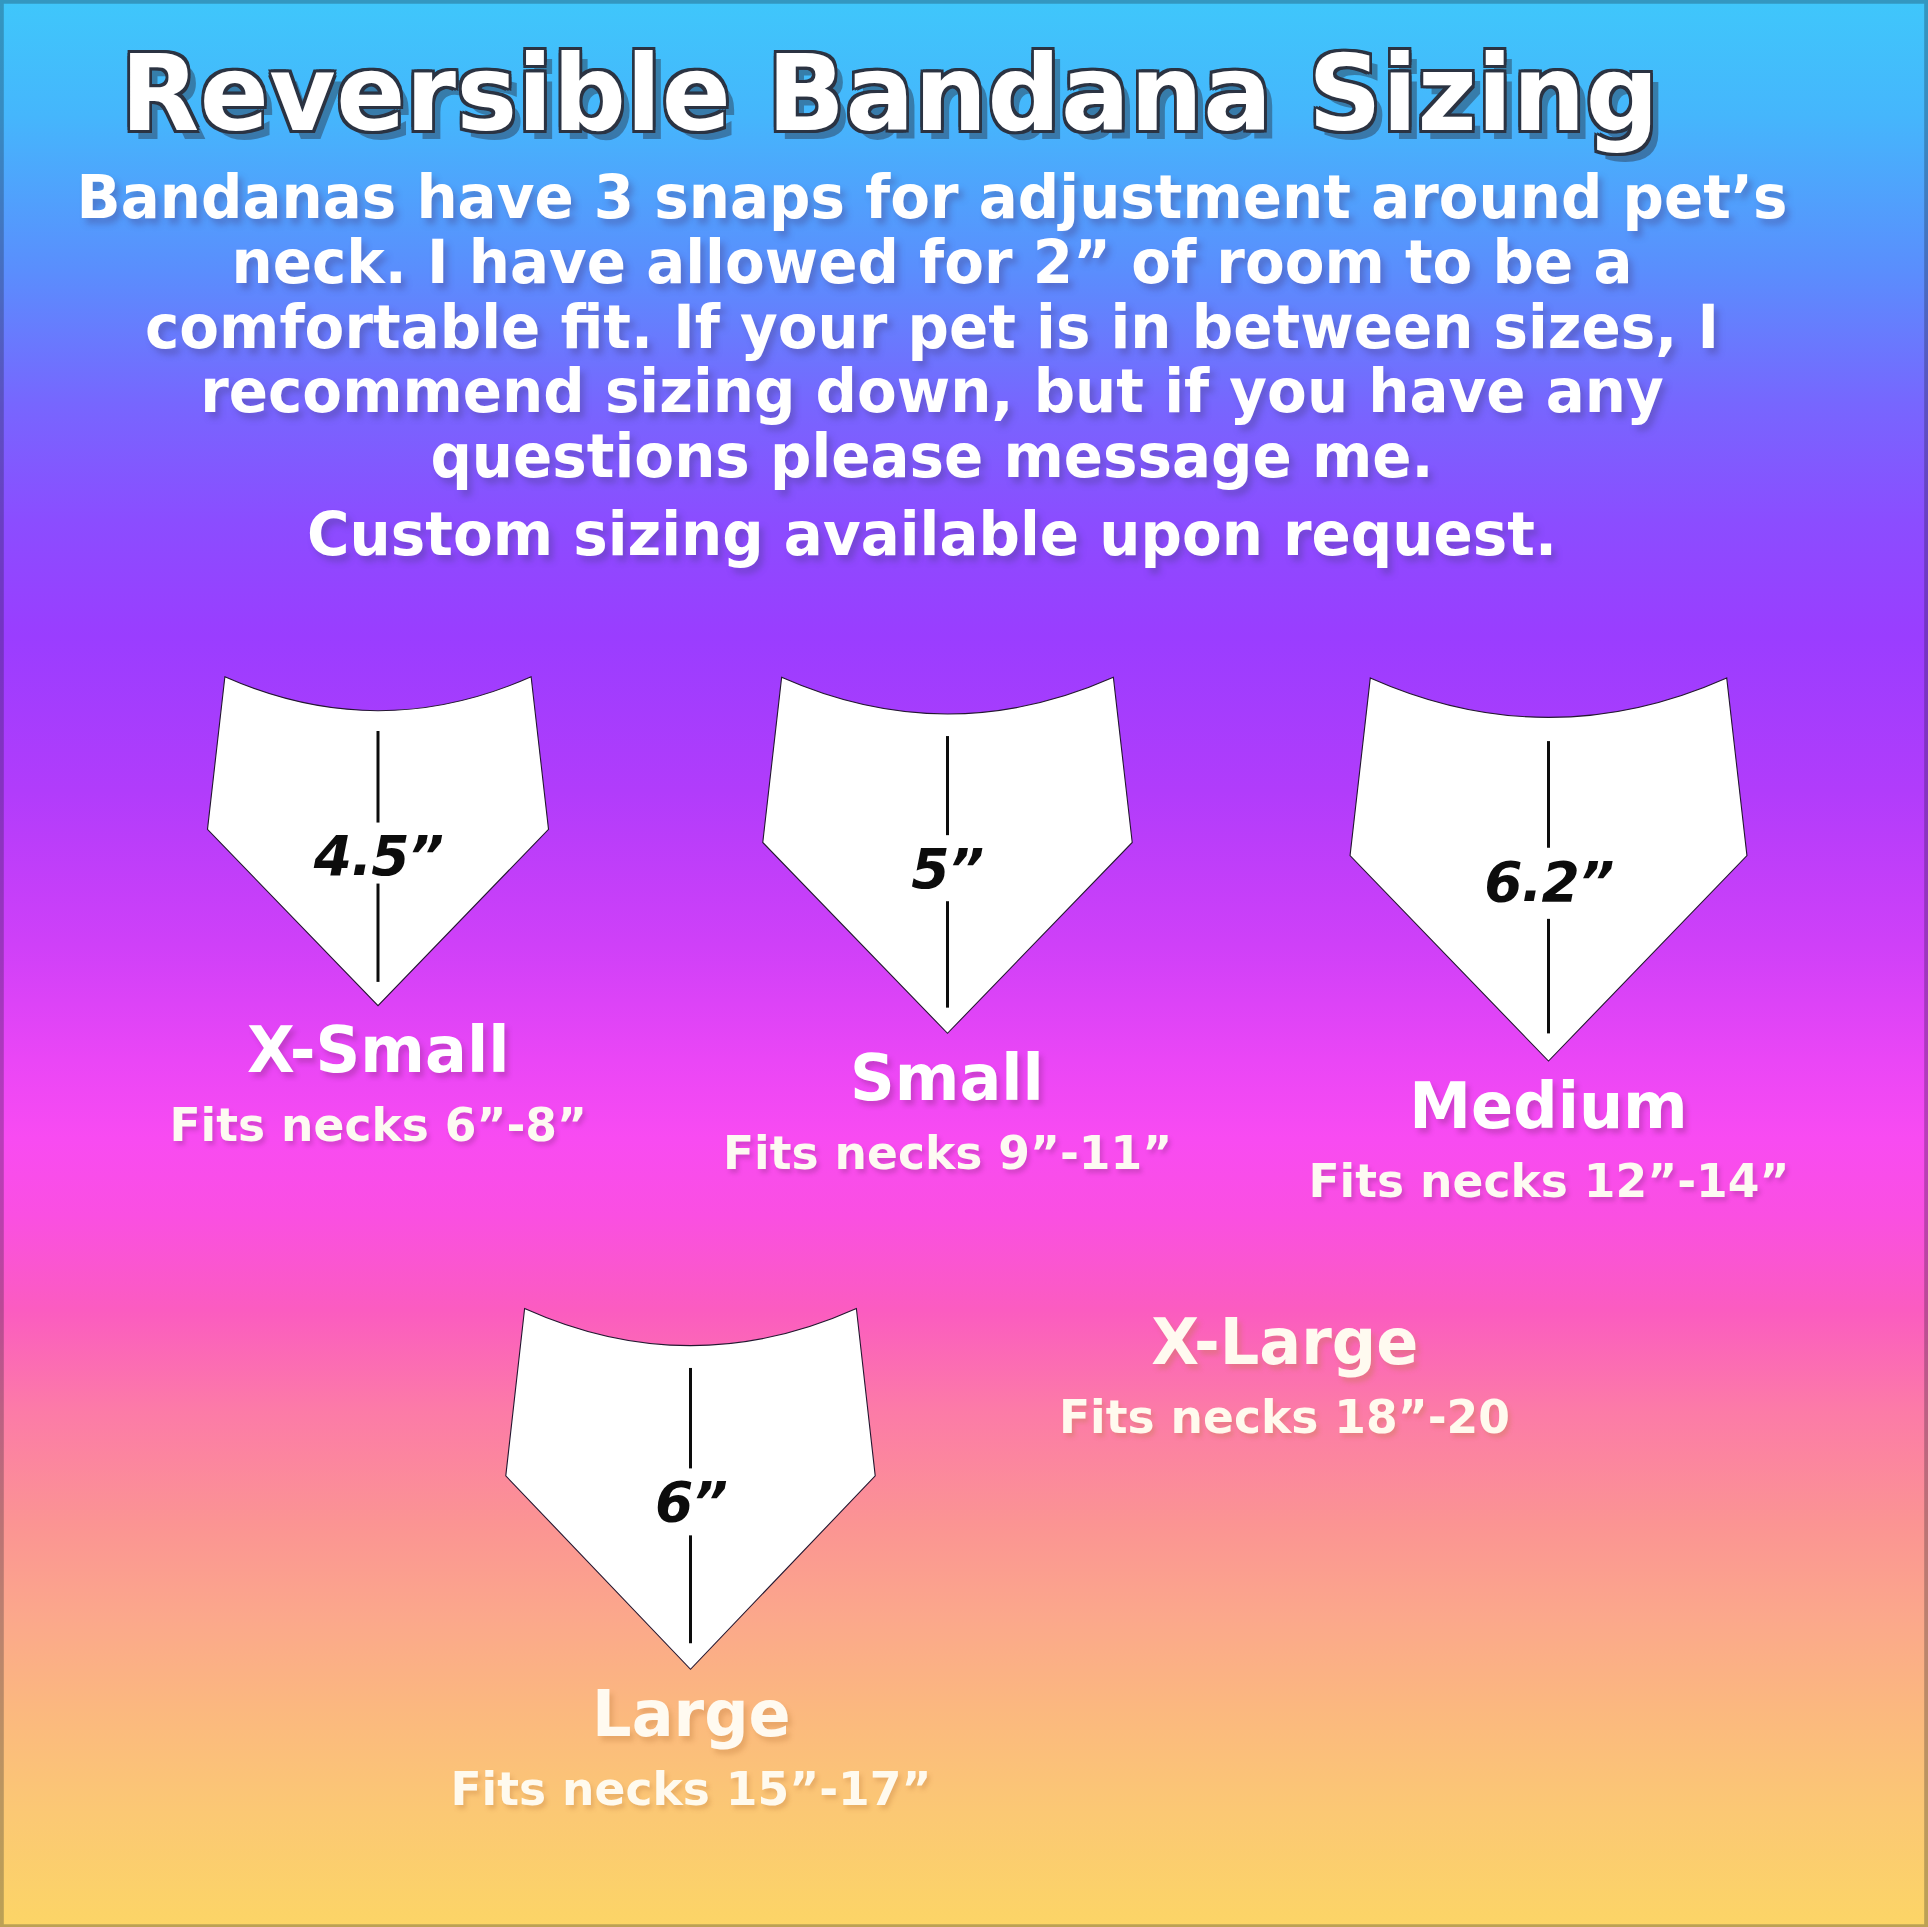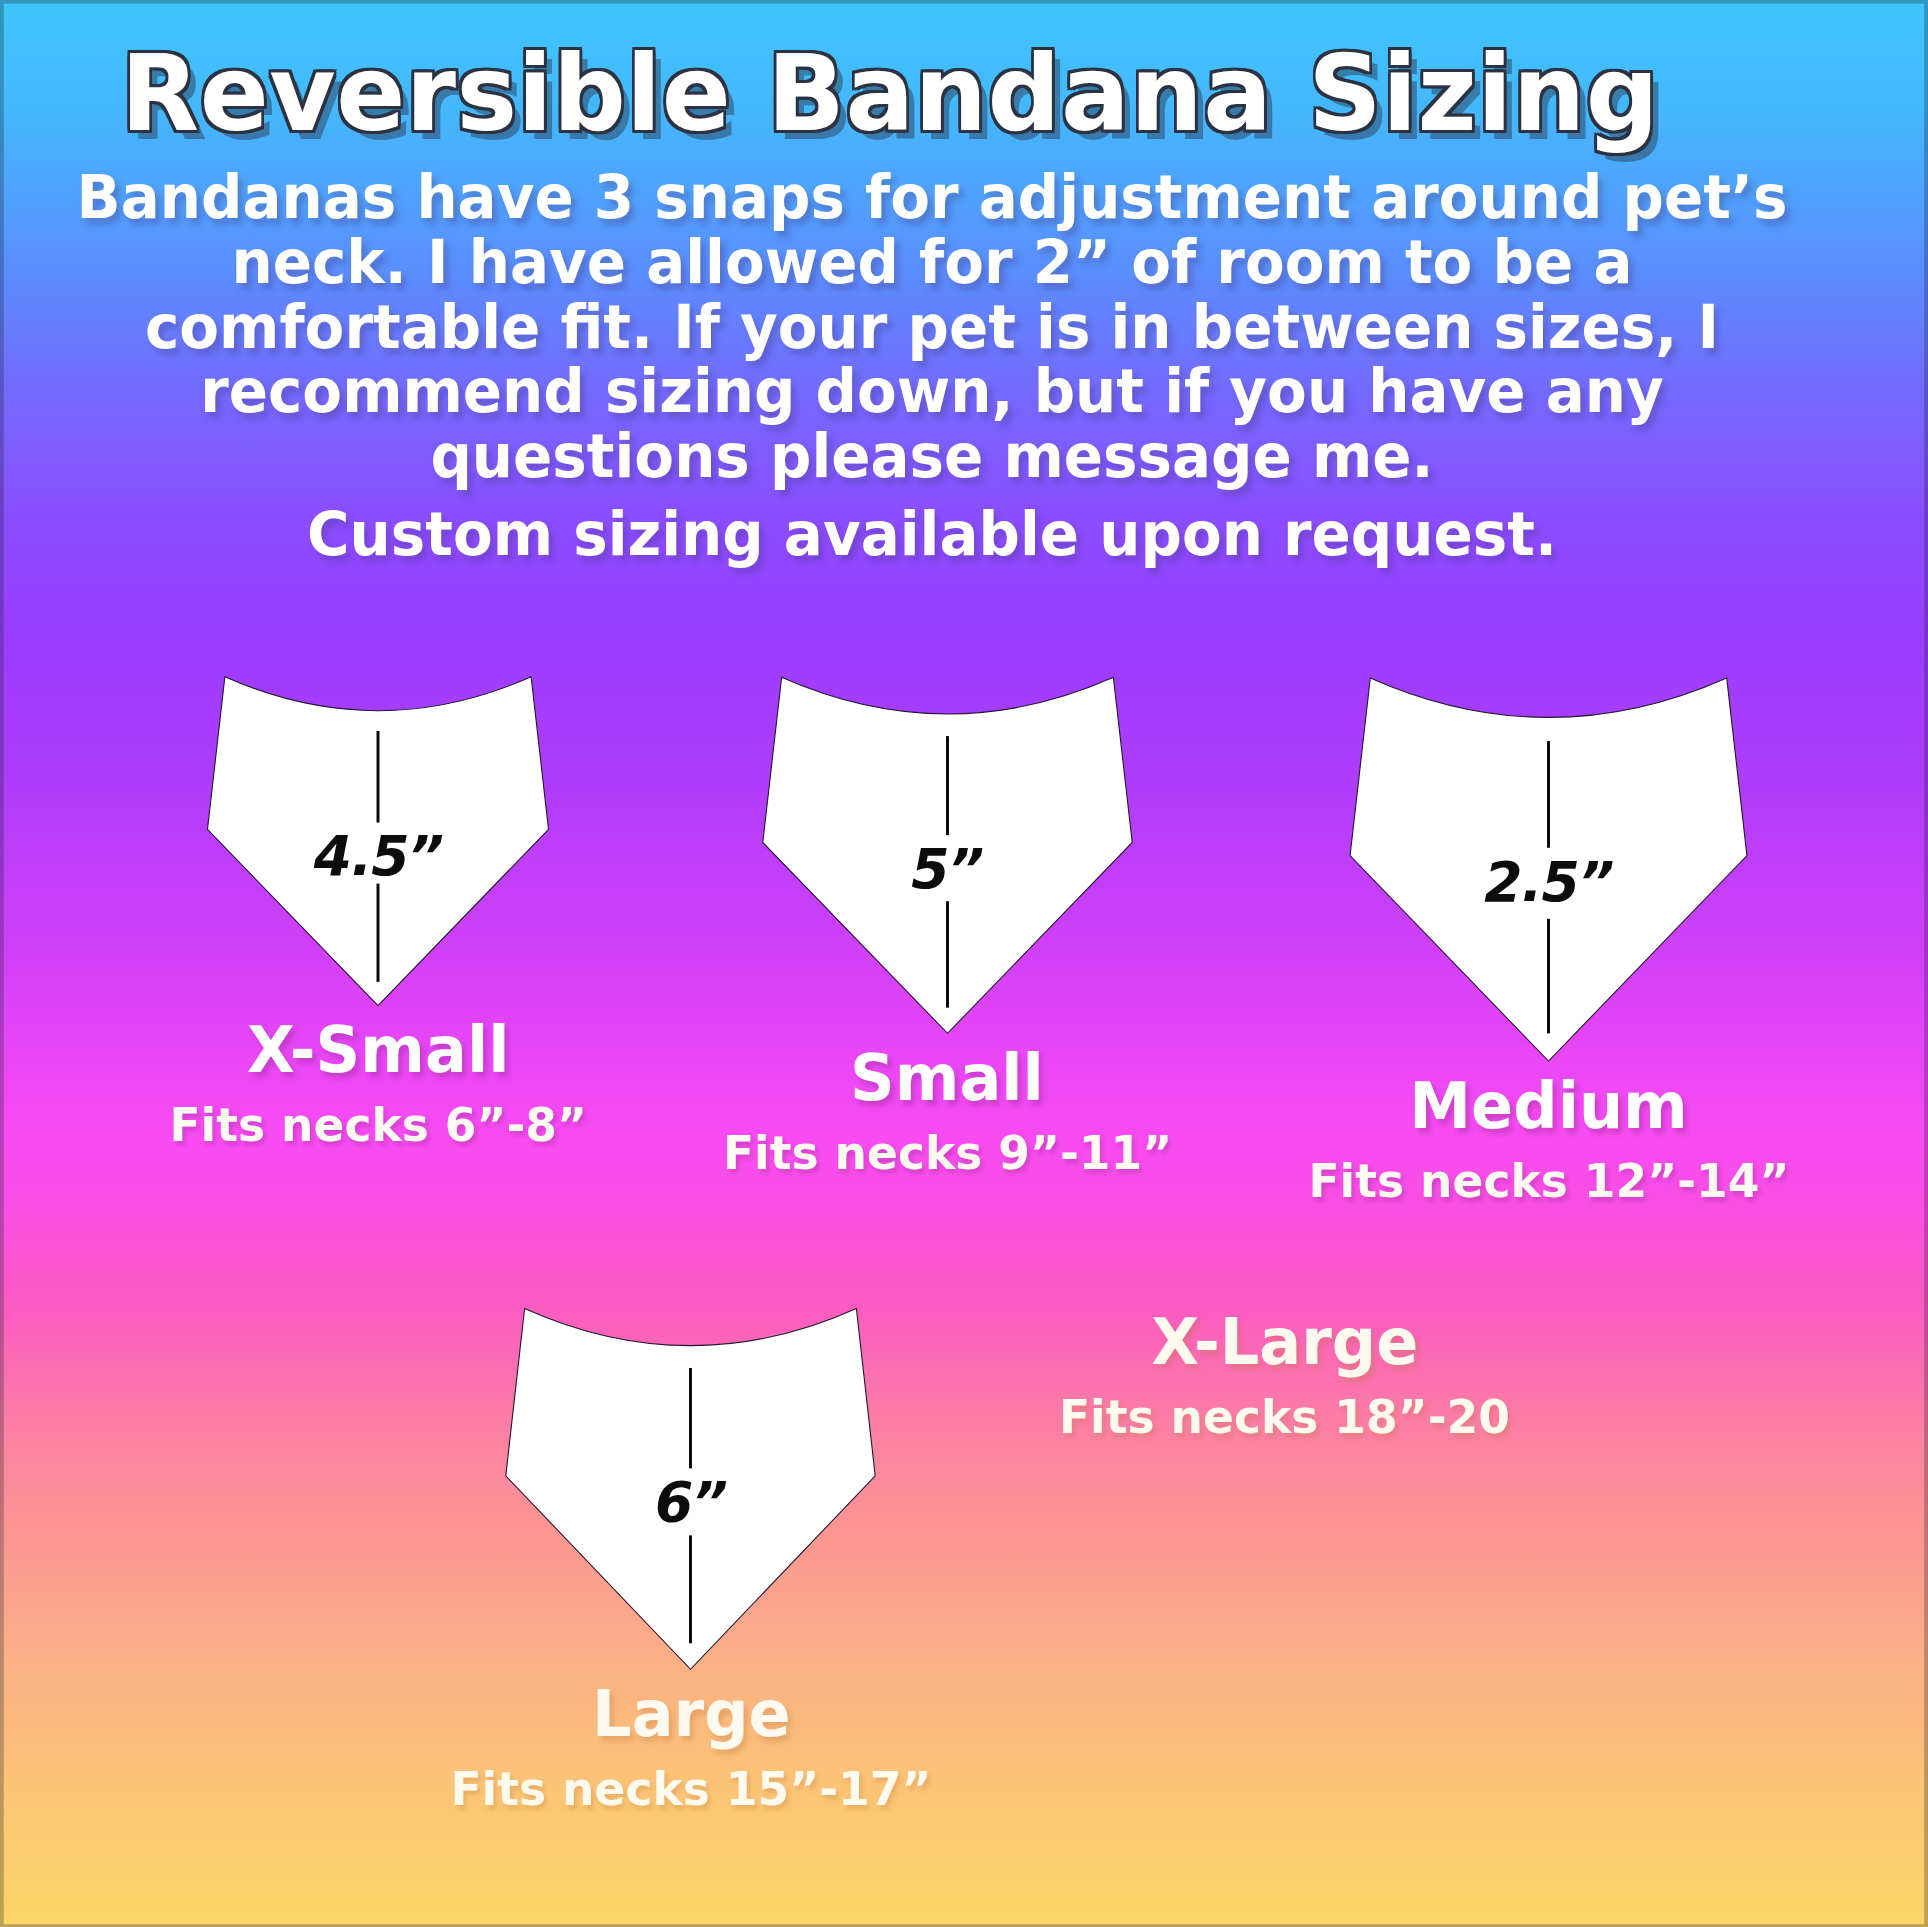--- a/index.html
+++ b/index.html
@@ -189,21 +189,21 @@
         <div class="size-name" style="font-size: 64px;">Small</div>
         <div class="fits" style="font-size: 47px;">Fits necks 9”-11”</div>
       </div>
       <div class="card">
         <div class="shape-wrap">
           <svg width="405" height="395" viewBox="0 0 100 100" preserveAspectRatio="none">
             <path d="M 6,2 Q 50,22 94,2 L 99,47 L 50,99 L 1,47 Z" fill="#ffffff" stroke="#241730" stroke-width="1.1" stroke-linejoin="miter" vector-effect="non-scaling-stroke"></path>
             <line x1="50" y1="18" x2="50" y2="45" stroke="#0c0c0c" stroke-width="3" vector-effect="non-scaling-stroke"></line>
             <line x1="50" y1="63" x2="50" y2="92" stroke="#0c0c0c" stroke-width="3" vector-effect="non-scaling-stroke"></line>
           </svg>
-          <div class="meas" style="font-size: 55px; top: 180px;">2.5”</div>
+          <div class="meas" style="font-size: 55px; top: 180px;">6.2”</div>
         </div>
         <div class="size-name" style="font-size: 64px;">Medium</div>
         <div class="fits" style="font-size: 47px;">Fits necks 12”-14”</div>
       </div>
     </div>
   <div class="row row-bot">
       <div class="card">
         <div class="shape-wrap">
           <svg width="377" height="372" viewBox="0 0 100 100" preserveAspectRatio="none">
             <path d="M 6,2 Q 50,22 94,2 L 99,47 L 50,99 L 1,47 Z" fill="#ffffff" stroke="#241730" stroke-width="1.1" stroke-linejoin="miter" vector-effect="non-scaling-stroke"></path>

